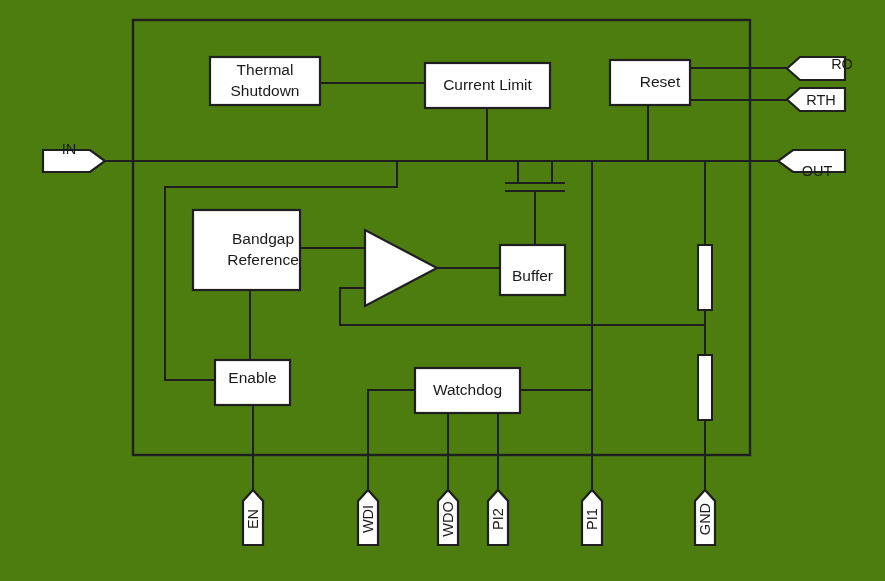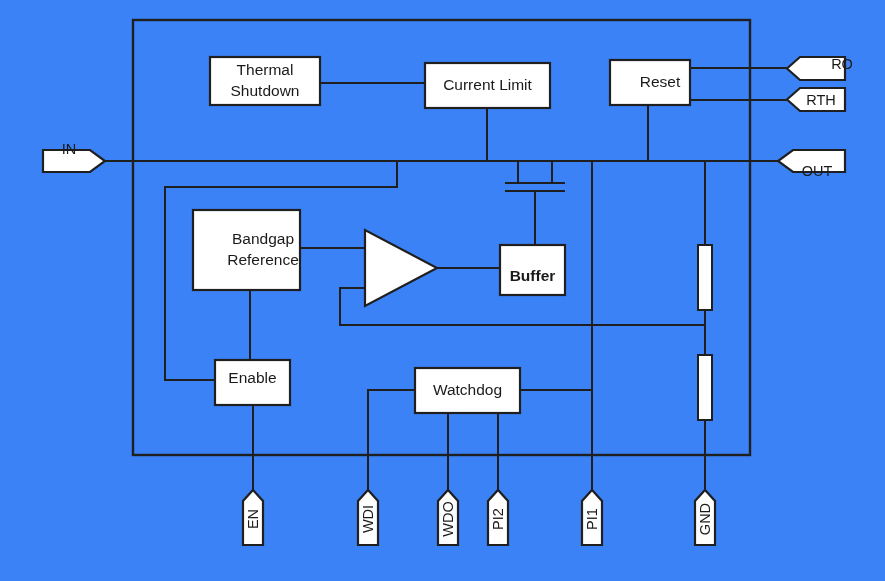--- a/index.html
+++ b/index.html
@@ -2,21 +2,21 @@
 <html><head>
 <meta charset="utf-8">
 <style>
   * { box-sizing: border-box; }
   html, body { margin: 0; padding: 0; background: #ffffff; }
   body { font-family: "Liberation Sans", sans-serif; }
   #canvas {
     position: relative;
     width: 885px;
     height: 581px;
-    background: #3b82f6;
+    background: #4d7c0f;
     overflow: hidden;
   }
   #diagram-svg { position: absolute; left: 0; top: 0; }
   .label {
     position: absolute;
     display: flex;
     flex-direction: column;
     align-items: center;
     justify-content: center;
     text-align: center;
@@ -111,21 +111,21 @@
 
   <div class="label" style="left:425px; top:63px; width:125px; height:45px;border-radius:7px;">Current Limit</div>
 
   <div class="label" style="left:610px; top:60px; width:100px; height:45px;">Reset</div>
 
   <div class="label" style="left:193px; top:210px; width:107px; height:80px;padding-left:33px;">
     <span>Bandgap</span>
     <span>Reference</span>
   </div>
 
-  <div class="label" style="left:500px; top:245px; width:65px; height:63px;font-weight:bold;">Buffer</div>
+  <div class="label" style="left:500px; top:245px; width:65px; height:63px;">Buffer</div>
 
   <div class="label" style="left:215px; top:356px; width:75px; height:45px;">Enable</div>
 
   <div class="label" style="left:415px; top:368px; width:105px; height:45px;">Watchdog</div>
 
   <div class="pin-label" style="left:45px;  top:138px; width:48px; height:22px;">IN</div>
   <div class="pin-label" style="left:818px; top:57px;  width:48px; height:14px;">RO</div>
   <div class="pin-label" style="left:797px; top:88px;  width:48px; height:23px;">RTH</div>
   <div class="pin-label" style="left:792px; top:154px; width:50px; height:34px;">OUT</div>
 

